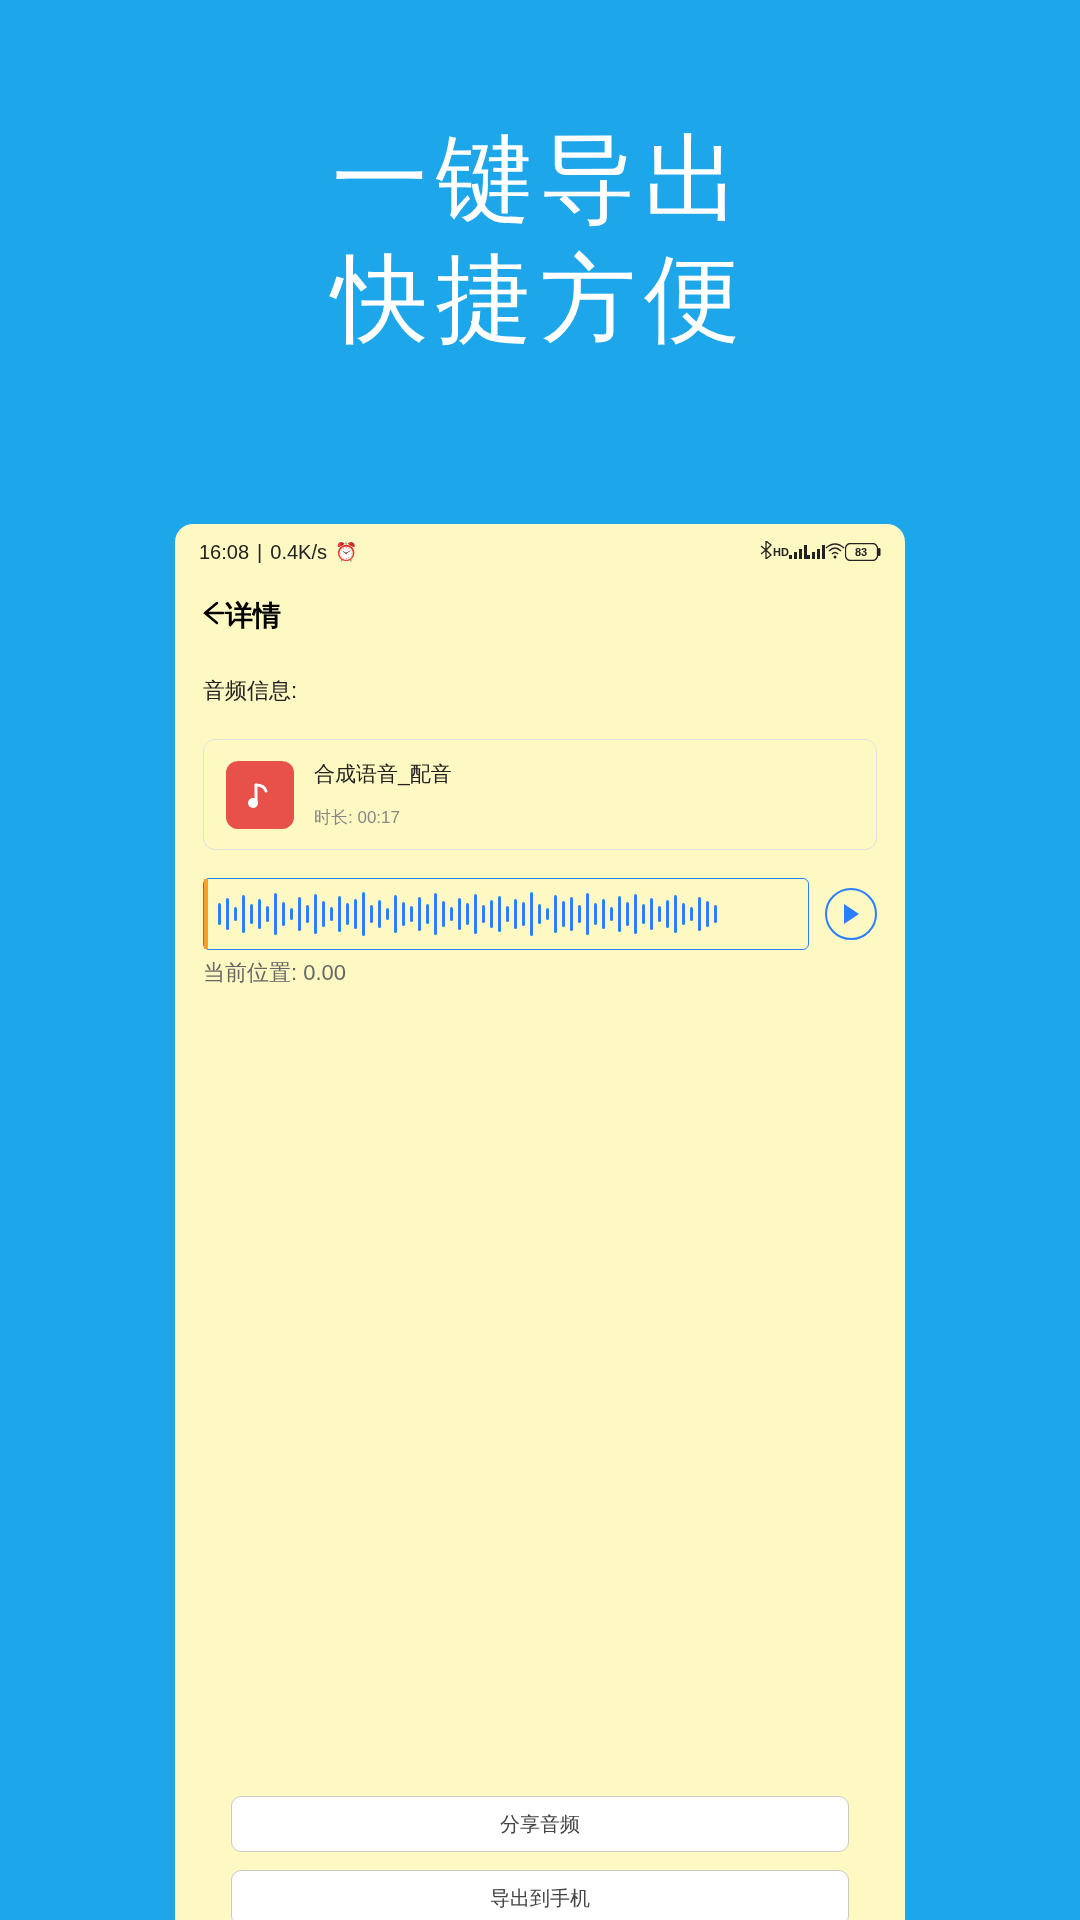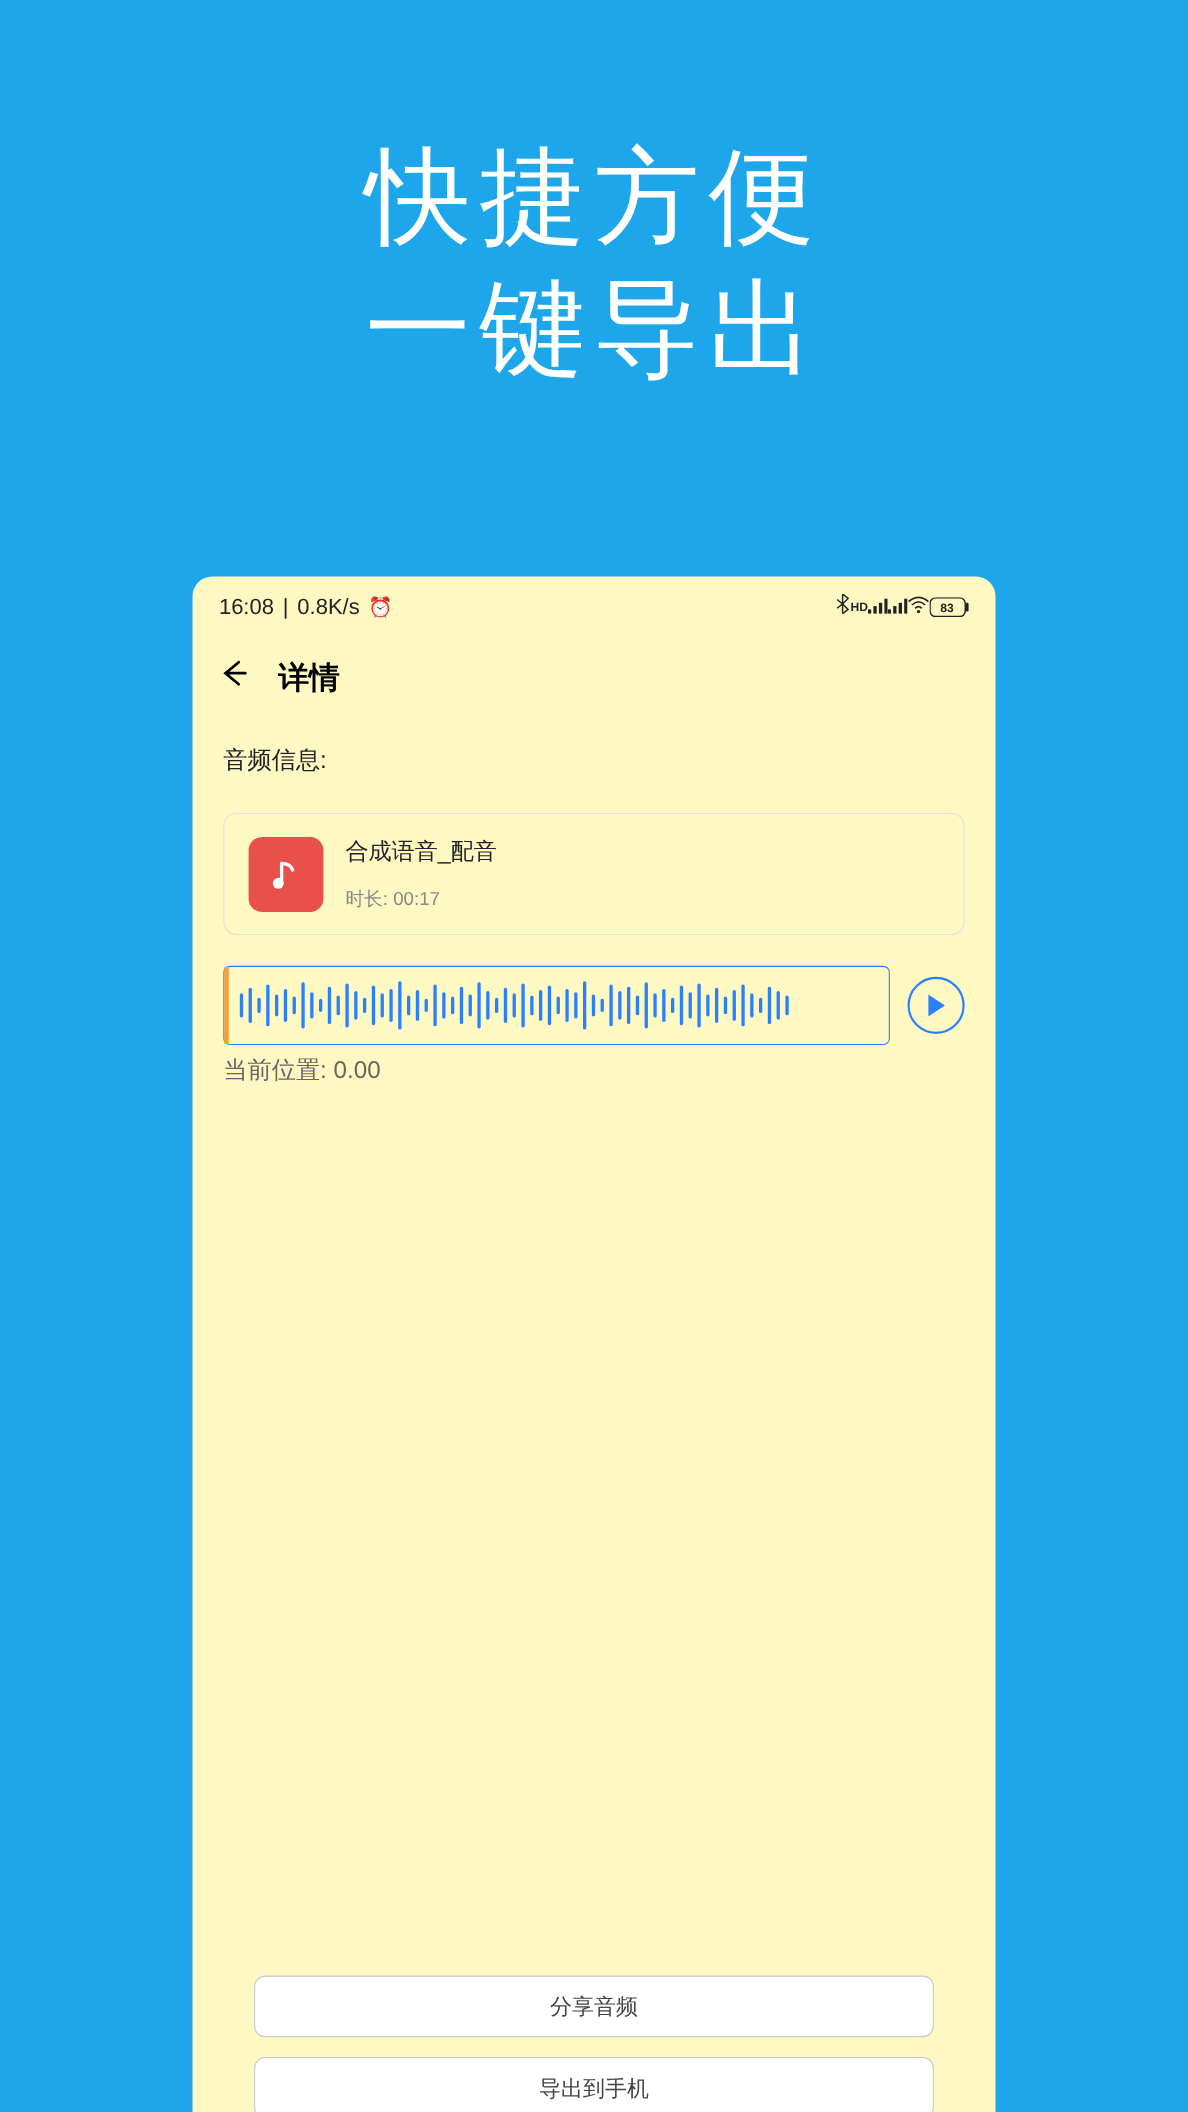--- a/index.html
+++ b/index.html
@@ -43,21 +43,20 @@
   color: #222;
 }
 .status-left { display: flex; align-items: center; gap: 8px; }
 .status-right { display: flex; align-items: center; gap: 0; }
 .alarm-icon { font-size: 18px; }
 .app-header {
   height: 72px;
   display: flex;
   align-items: center;
   padding: 0 24px;
-  gap: 28px;
   text-align: right;
 }
 .back-arrow { font-size: 30px; font-weight: bold; }
 .page-title { font-size: 28px; font-weight: 600; }
 .content { padding: 24px 28px; }
 .section-label {
   font-size: 22px;
   color: #222;
   margin-bottom: 33px;
   font-weight: 500;
@@ -136,31 +135,31 @@
   margin-bottom: 18px;
   display: flex;
   align-items: center;
   justify-content: center;
 }
 </style>
 </head>
 <body>
 
 <div class="promo-text">
+  <div class="promo-line">一键导出</div>
   <div class="promo-line">快捷方便</div>
-  <div class="promo-line">一键导出</div>
 </div>
 
 <div class="phone-frame">
 
   <div class="status-bar">
     <div class="status-left">
       <span>16:08</span>
       <span>|</span>
-      <span>0.8K/s</span>
+      <span>0.4K/s</span>
       <span class="alarm-icon">⏰</span>
     </div>
     <div class="status-right">
       <span>
         <svg width="14" height="18" viewBox="0 0 14 18">
             <path d="M7 0 L7 18 M7 0 L12 4 L7 9 L12 14 L7 18 M2 5 L7 9 L2 13" stroke="#222" stroke-width="1.3" fill="none"></path>
           </svg>
       </span>
       <span style="font-size:11px;font-weight:700;">HD</span>
       <span>

